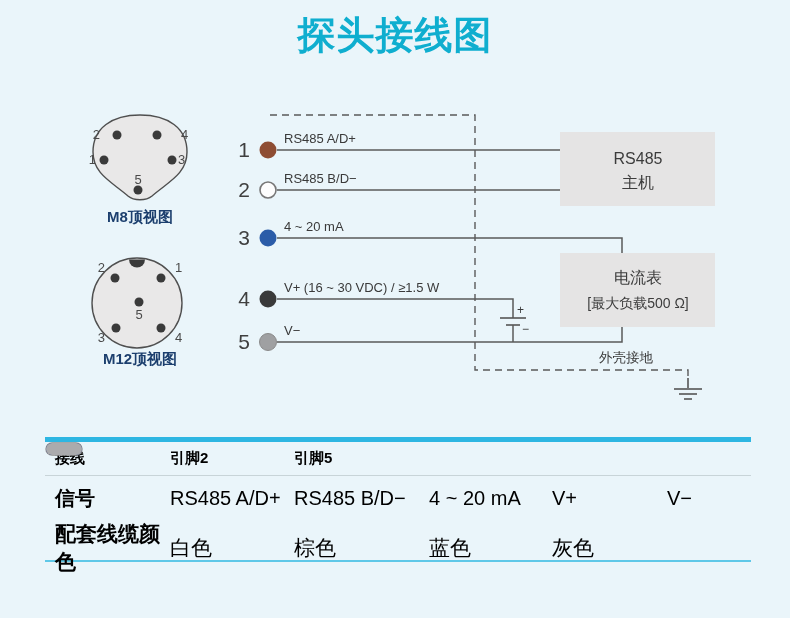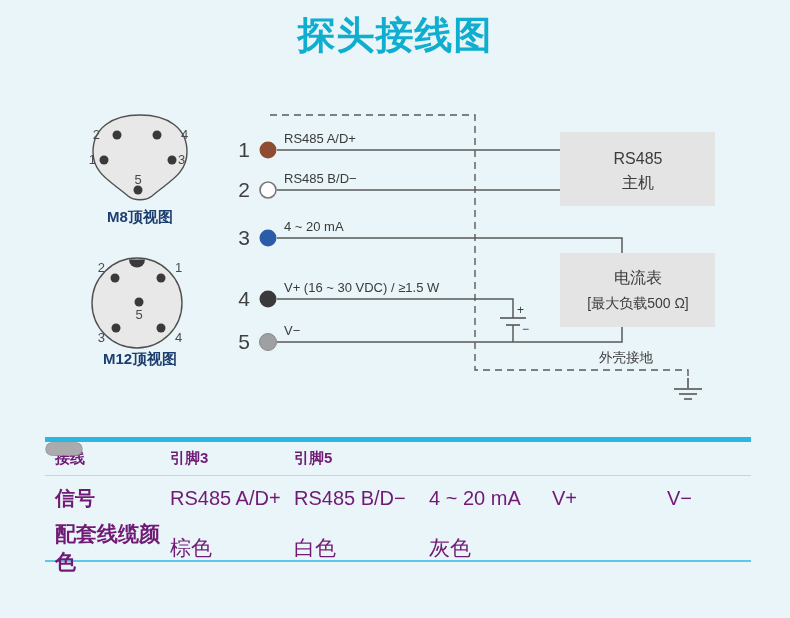--- a/index.html
+++ b/index.html
@@ -32,21 +32,21 @@
   .gbox{fill:#E5E4E4;}
   .box-text{font-size:16px;fill:#3c3c3c;text-anchor:middle;}
   .box-text-sm{font-size:14px;fill:#3c3c3c;text-anchor:middle;}
   .batt-sign{font-size:12px;fill:#3a3a3a;}
   .ground-text{font-size:13.5px;fill:#3a3a3a;}
 
   .wiring-table{
     position:absolute;left:45px;top:437px;width:706px;
     border-top:5px solid #2EB6E2;
     border-bottom:2px solid #5FC8E8;
-    color:#701a75;
+    color:#000000;
   }
   .trow{
     display:grid;
     grid-template-columns:115px 124px 135px 123px 115px auto;
     padding-left:10px;
     align-items:center;
   }
   .trow-header{height:33px;border-bottom:1px solid #c8d4d8;font-weight:700;font-size:15px;}
   .trow-signal{height:44px;font-size:20px;}
   .trow-colors{height:40px;font-size:21px;font-family:Liberation Mono, monospace;}
@@ -146,45 +146,51 @@
     <g>
       <rect class="gbox" x="560" y="253" width="155" height="74"></rect>
       <text class="box-text" x="638" y="283">电流表</text>
       <text class="box-text-sm" x="638" y="308">[最大负载500 Ω]</text>
     </g>
   </svg>
 
   <div class="wiring-table">
     <div class="trow trow-header">
       <div class="cell-label">接线</div>
-      <div>引脚3</div>
+      <div>引脚2</div>
       <div>引脚5</div>
     </div>
 
     <div class="trow trow-signal">
       <div class="cell-label">信号</div>
       <div>RS485 A/D+</div>
       <div>RS485 B/D−</div>
       <div>4 ~ 20 mA</div>
       <div>V+</div>
       <div>V−</div>
     </div>
 
     <div class="trow trow-colors">
       <div class="cell-label">配套线缆颜色</div>
       <div class="color-cell">
+        <span>白色</span>
+        <svg class="pill" width="38" height="14">
+          <rect x="1" y="1" width="36" height="12" rx="6" stroke="#8f8f8f" stroke-width="1.4" fill="#FEFEFE"></rect>
+        </svg>
+      </div>
+      <div class="color-cell">
         <span>棕色</span>
         <svg class="pill" width="38" height="14">
           <rect x="1" y="1" width="36" height="12" rx="6" fill="#9C563A"></rect>
         </svg>
       </div>
       <div class="color-cell">
-        <span>白色</span>
-        <svg class="pill" width="38" height="14">
-          <rect x="1" y="1" width="36" height="12" rx="6" stroke="#8f8f8f" stroke-width="1.4" fill="#FEFEFE"></rect>
+        <span>蓝色</span>
+        <svg class="pill" width="38" height="14">
+          <rect x="1" y="1" width="36" height="12" rx="6" fill="#2B5CA8"></rect>
         </svg>
       </div>
       <div class="color-cell">
         <span>灰色</span>
         <svg class="pill" width="38" height="14">
           <rect x="1" y="1" width="36" height="12" rx="6" fill="#ABABAD"></rect>
         </svg>
       </div>
     </div>
   </div>

